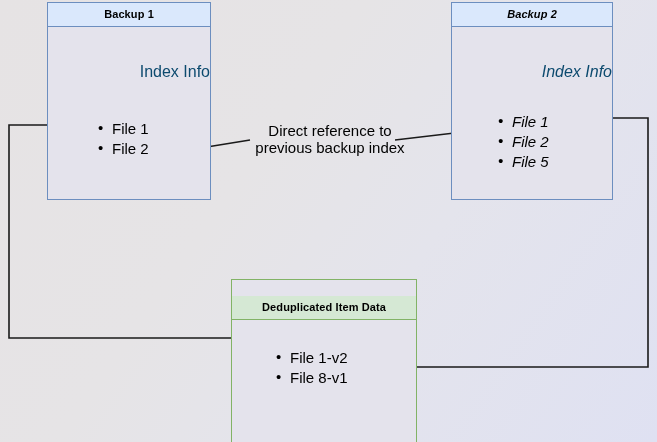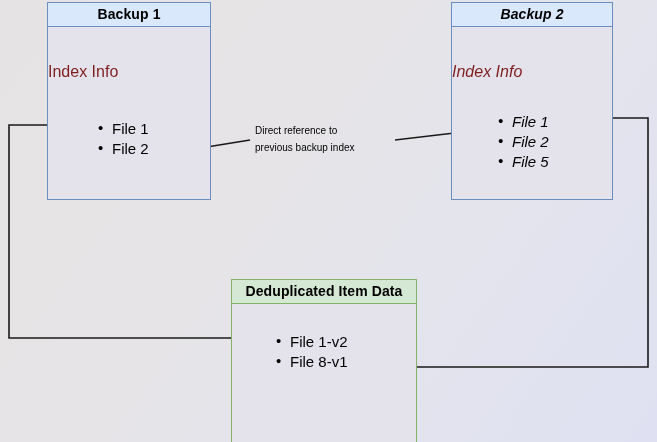--- a/index.html
+++ b/index.html
@@ -29,42 +29,43 @@
   }
   .node.green {
     border-color: #82b366;
   }
   .node-header {
     box-sizing: border-box;
     height: 24px;
     line-height: 23px;
     text-align: center;
     font-weight: bold;
-    font-size: 14px;
+    font-size: 11px;
     color: #000;
     background: #dae8fc;
     border-bottom: 1px solid #6c8ebf;
     letter-spacing: .1px;
   }
   .node.green .node-header {
     background: #d5e8d4;
     border-bottom-color: #82b366;
+    margin-top: 16px;
   }
   .node-body {
     position: relative;
     height: calc(100% - 24px);
     background: transparent;
   }
   .index-title {
     position: absolute;
     left: 0;
     right: 0;
-    text-align: left;
+    text-align: right;
     font-size: 16px;
-    color: #7f1d1d;
+    color: #0c4a6e;
   }
   .bullets {
     position: absolute;
     margin: 0;
     padding: 0;
     list-style: none;
     text-align: right;
   }
   .bullets li {
     font-size: 15px;
@@ -77,22 +78,22 @@
   .bullets li::before {
     content: "\2022";
     position: absolute;
     left: 2px;
     top: -1px;
     font-size: 15px;
     line-height: 20px;
   }
   .annotation {
     position: absolute;
-    text-align: left;
-    font-size: 10px;
+    text-align: center;
+    font-size: 15px;
     line-height: 17px;
     color: #000;
     z-index: 4;
     white-space: nowrap;
   }
   svg.edges {
     position: absolute;
     inset: 0;
     z-index: 2;
     overflow: visible;

